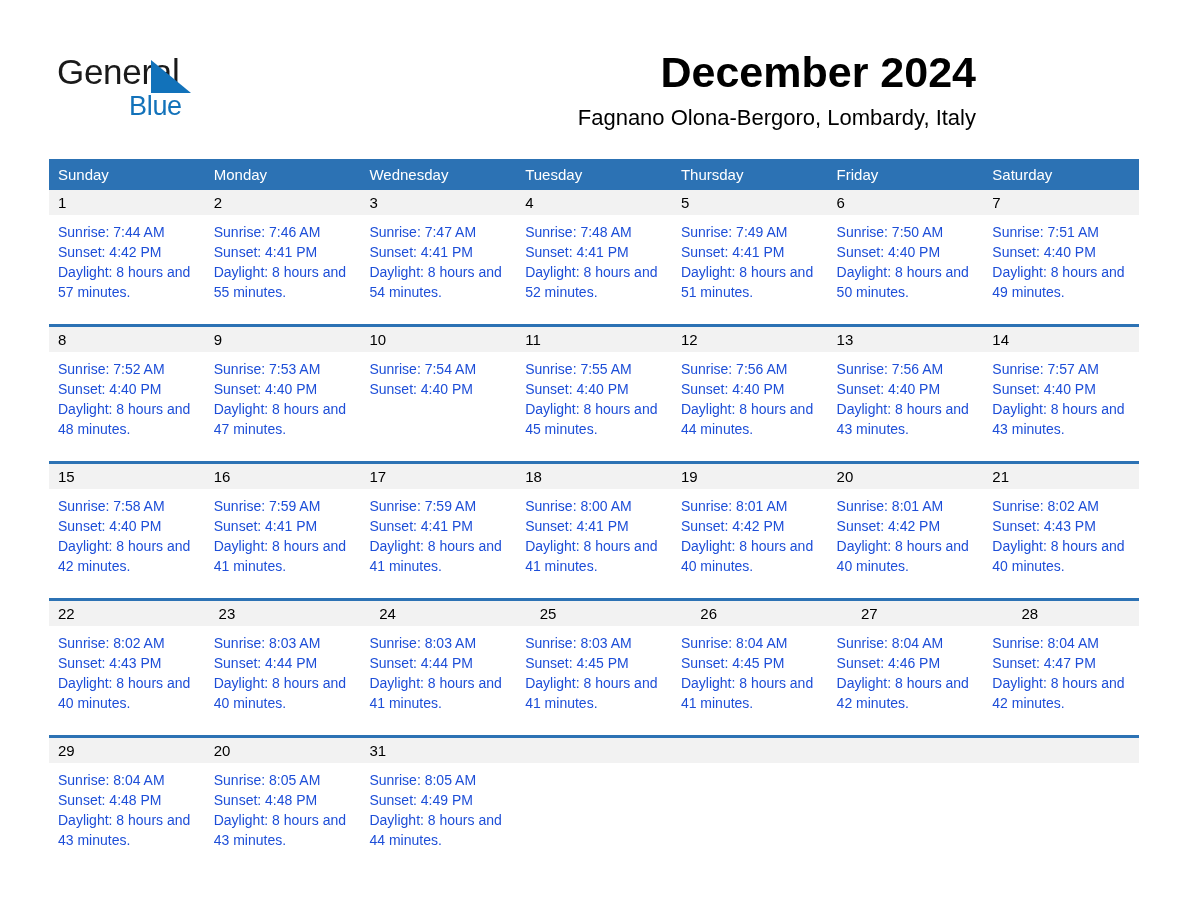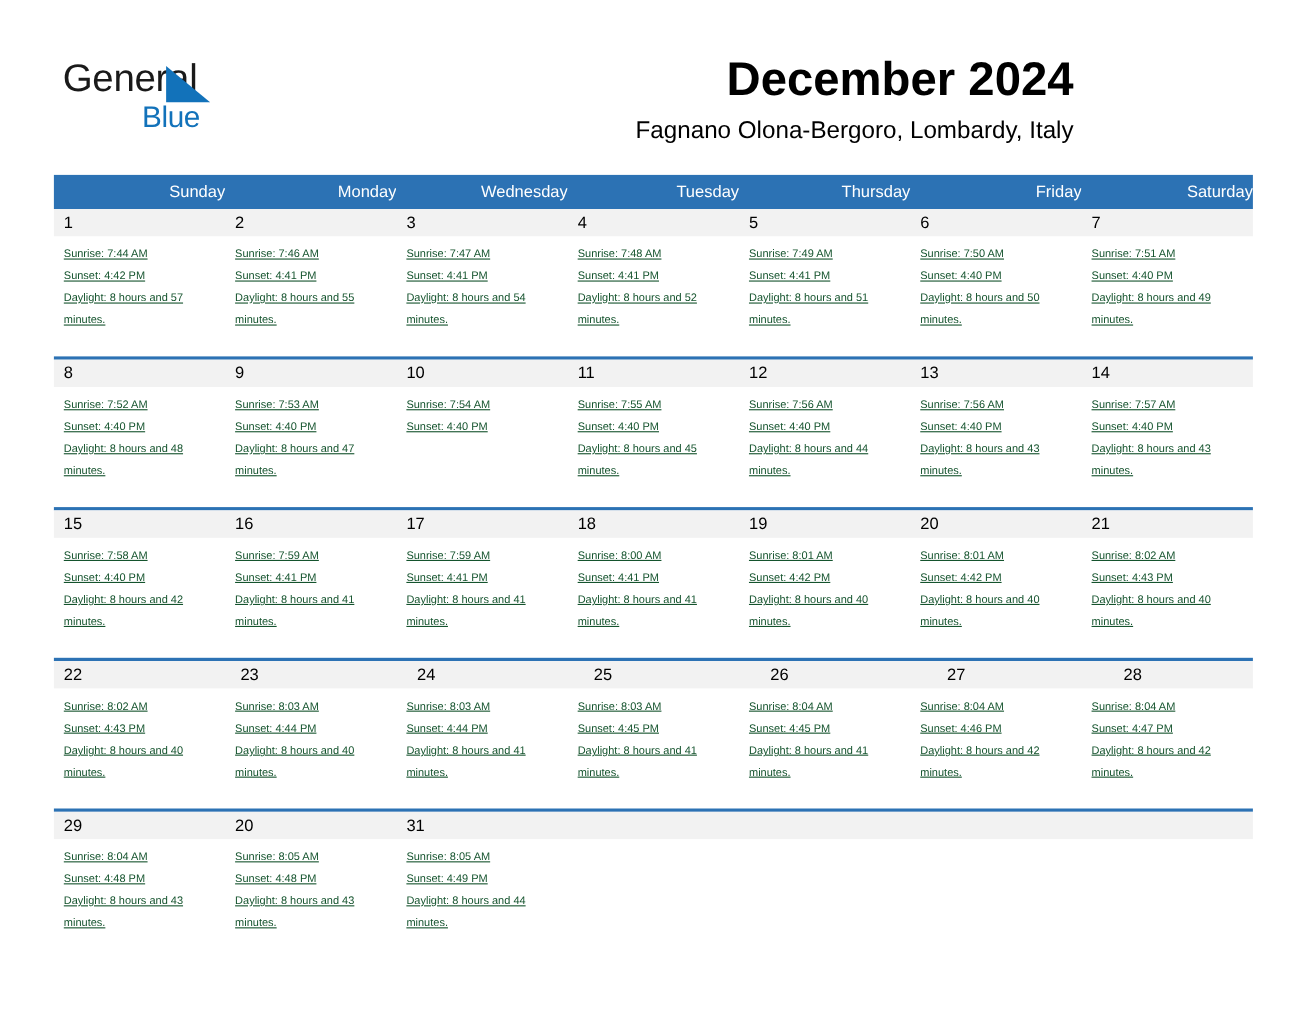--- a/index.html
+++ b/index.html
@@ -93,21 +93,20 @@
   .calendar {
     position: absolute;
     left: 49px;
     top: 159px;
     width: 1090px;
   }
   .weekday-row {
     display: flex;
     background: #2C72B4;
     height: 31px;
-    text-align: right;
   }
   .weekday-cell {
     flex: 1 1 0;
     color: #ffffff;
     font-size: 15px;
     line-height: 31px;
     padding-left: 9px;
     box-sizing: border-box;
     white-space: nowrap;
     overflow: hidden;
@@ -139,24 +138,23 @@
     display: flex;
     background: #ffffff;
     padding-top: 7px;
     padding-bottom: 10px;
   }
   .detail-cell {
     flex: 1 1 0;
     padding-left: 9px;
     padding-right: 6px;
     box-sizing: border-box;
-    font-size: 10px;
+    font-size: 14px;
     line-height: 20px;
-    color: #14532d;
-    text-decoration: underline;
+    color: #1d4ed8;
   }
   .detail-cell div {
     white-space: nowrap;
   }
   .detail-cell .daylight-line {
     white-space: normal;
   }
   .empty-cell { visibility: hidden; }
 </style>
 </head>

